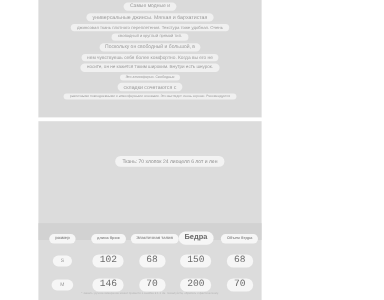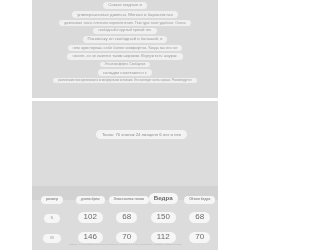--- a/index.html
+++ b/index.html
@@ -105,20 +105,21 @@
   .ph-3{font-size:6.2px;color:#6a6a6a;}
   .ph-4{font-size:3.2px;}
 
   .pill-size{
     font-size:4.2px;color:#9a9a9a;
     padding:2px 7px;
   }
   .pill-val{
     font-size:8px;color:#6b6b6b;
     padding:1px 6px;
+    font-family:Liberation Mono, monospace;
   }
   tr.data-row{height:20px;}
   tr.data-row td{height:20px;}
 
   
   #footnote{
     position:absolute;left:32px;top:243px;width:186px;
     text-align:center;
     font-size:2.4px;
     color:#b4b4b4;
@@ -176,21 +177,21 @@
           <td><span class="pill pill-size">S</span></td>
           <td><span class="pill pill-val">102</span></td>
           <td><span class="pill pill-val">68</span></td>
           <td><span class="pill pill-val">150</span></td>
           <td><span class="pill pill-val">68</span></td>
         </tr>
         <tr class="data-row">
           <td><span class="pill pill-size">M</span></td>
           <td><span class="pill pill-val">146</span></td>
           <td><span class="pill pill-val">70</span></td>
-          <td><span class="pill pill-val">112</span></td>
+          <td><span class="pill pill-val">200</span></td>
           <td><span class="pill pill-val">70</span></td>
         </tr>
         <tr class="data-row">
           <td></td>
           <td></td>
           <td></td>
           <td></td>
           <td></td>
         </tr>
       </tbody>

